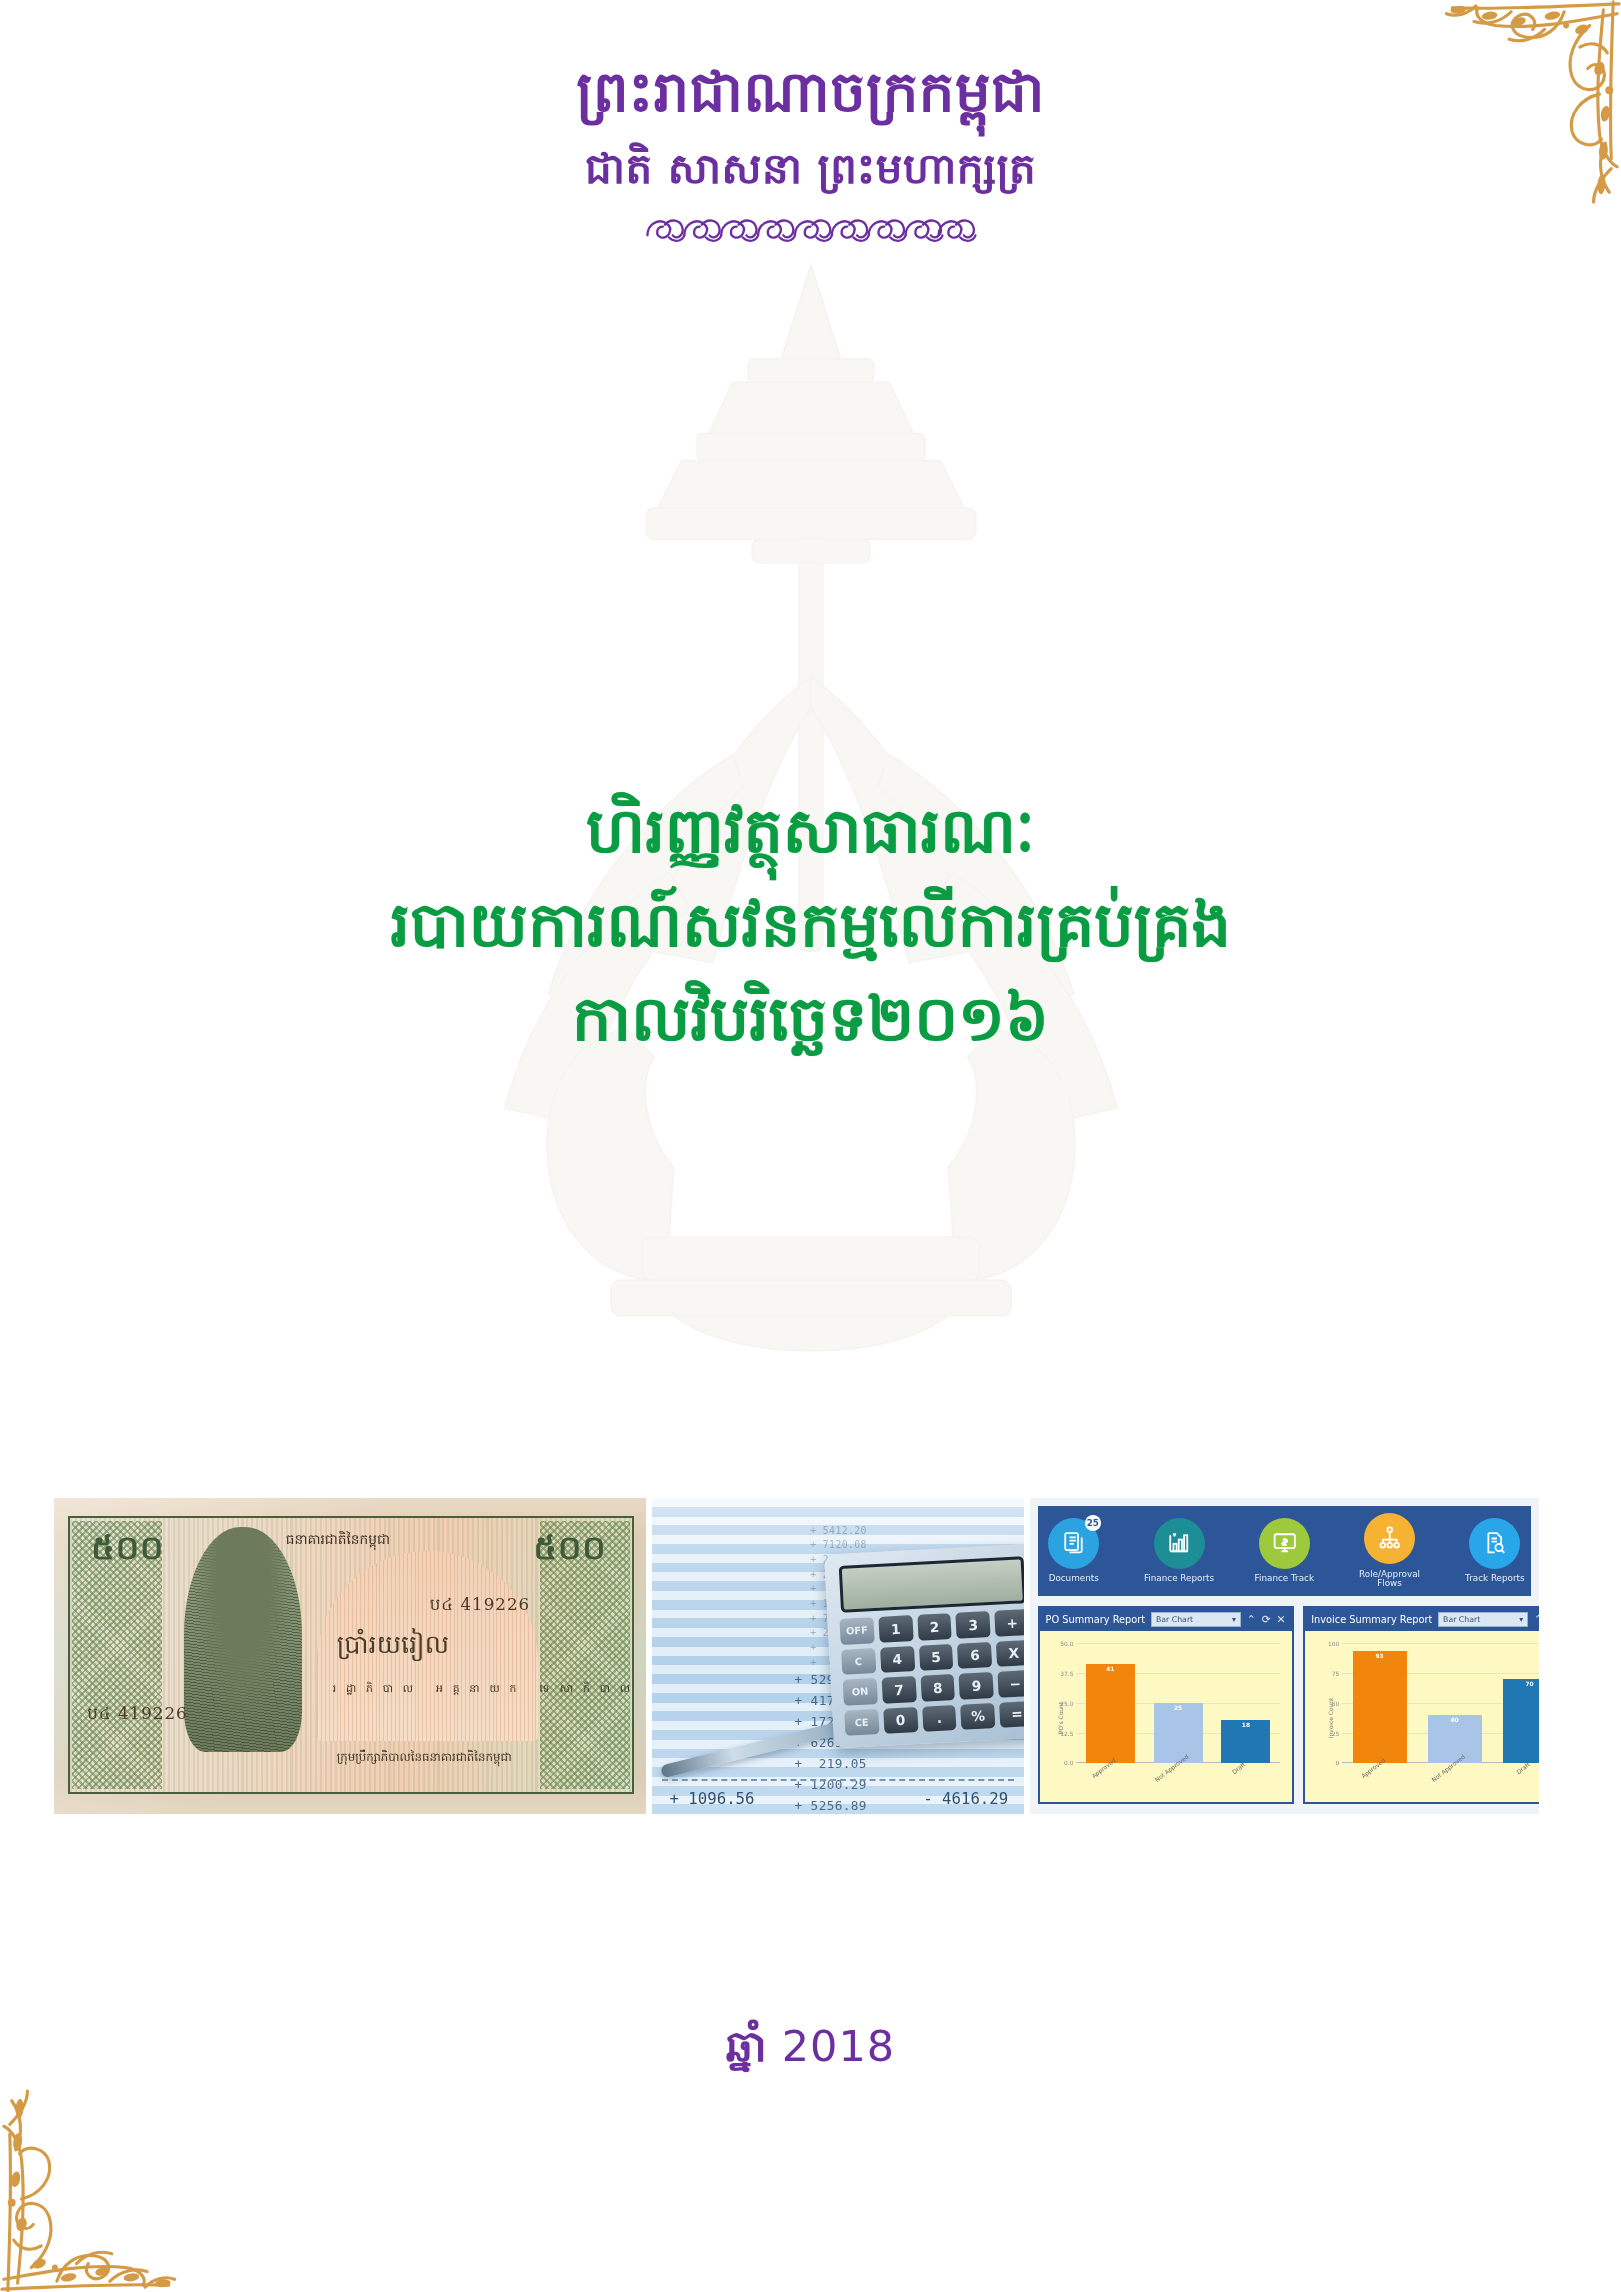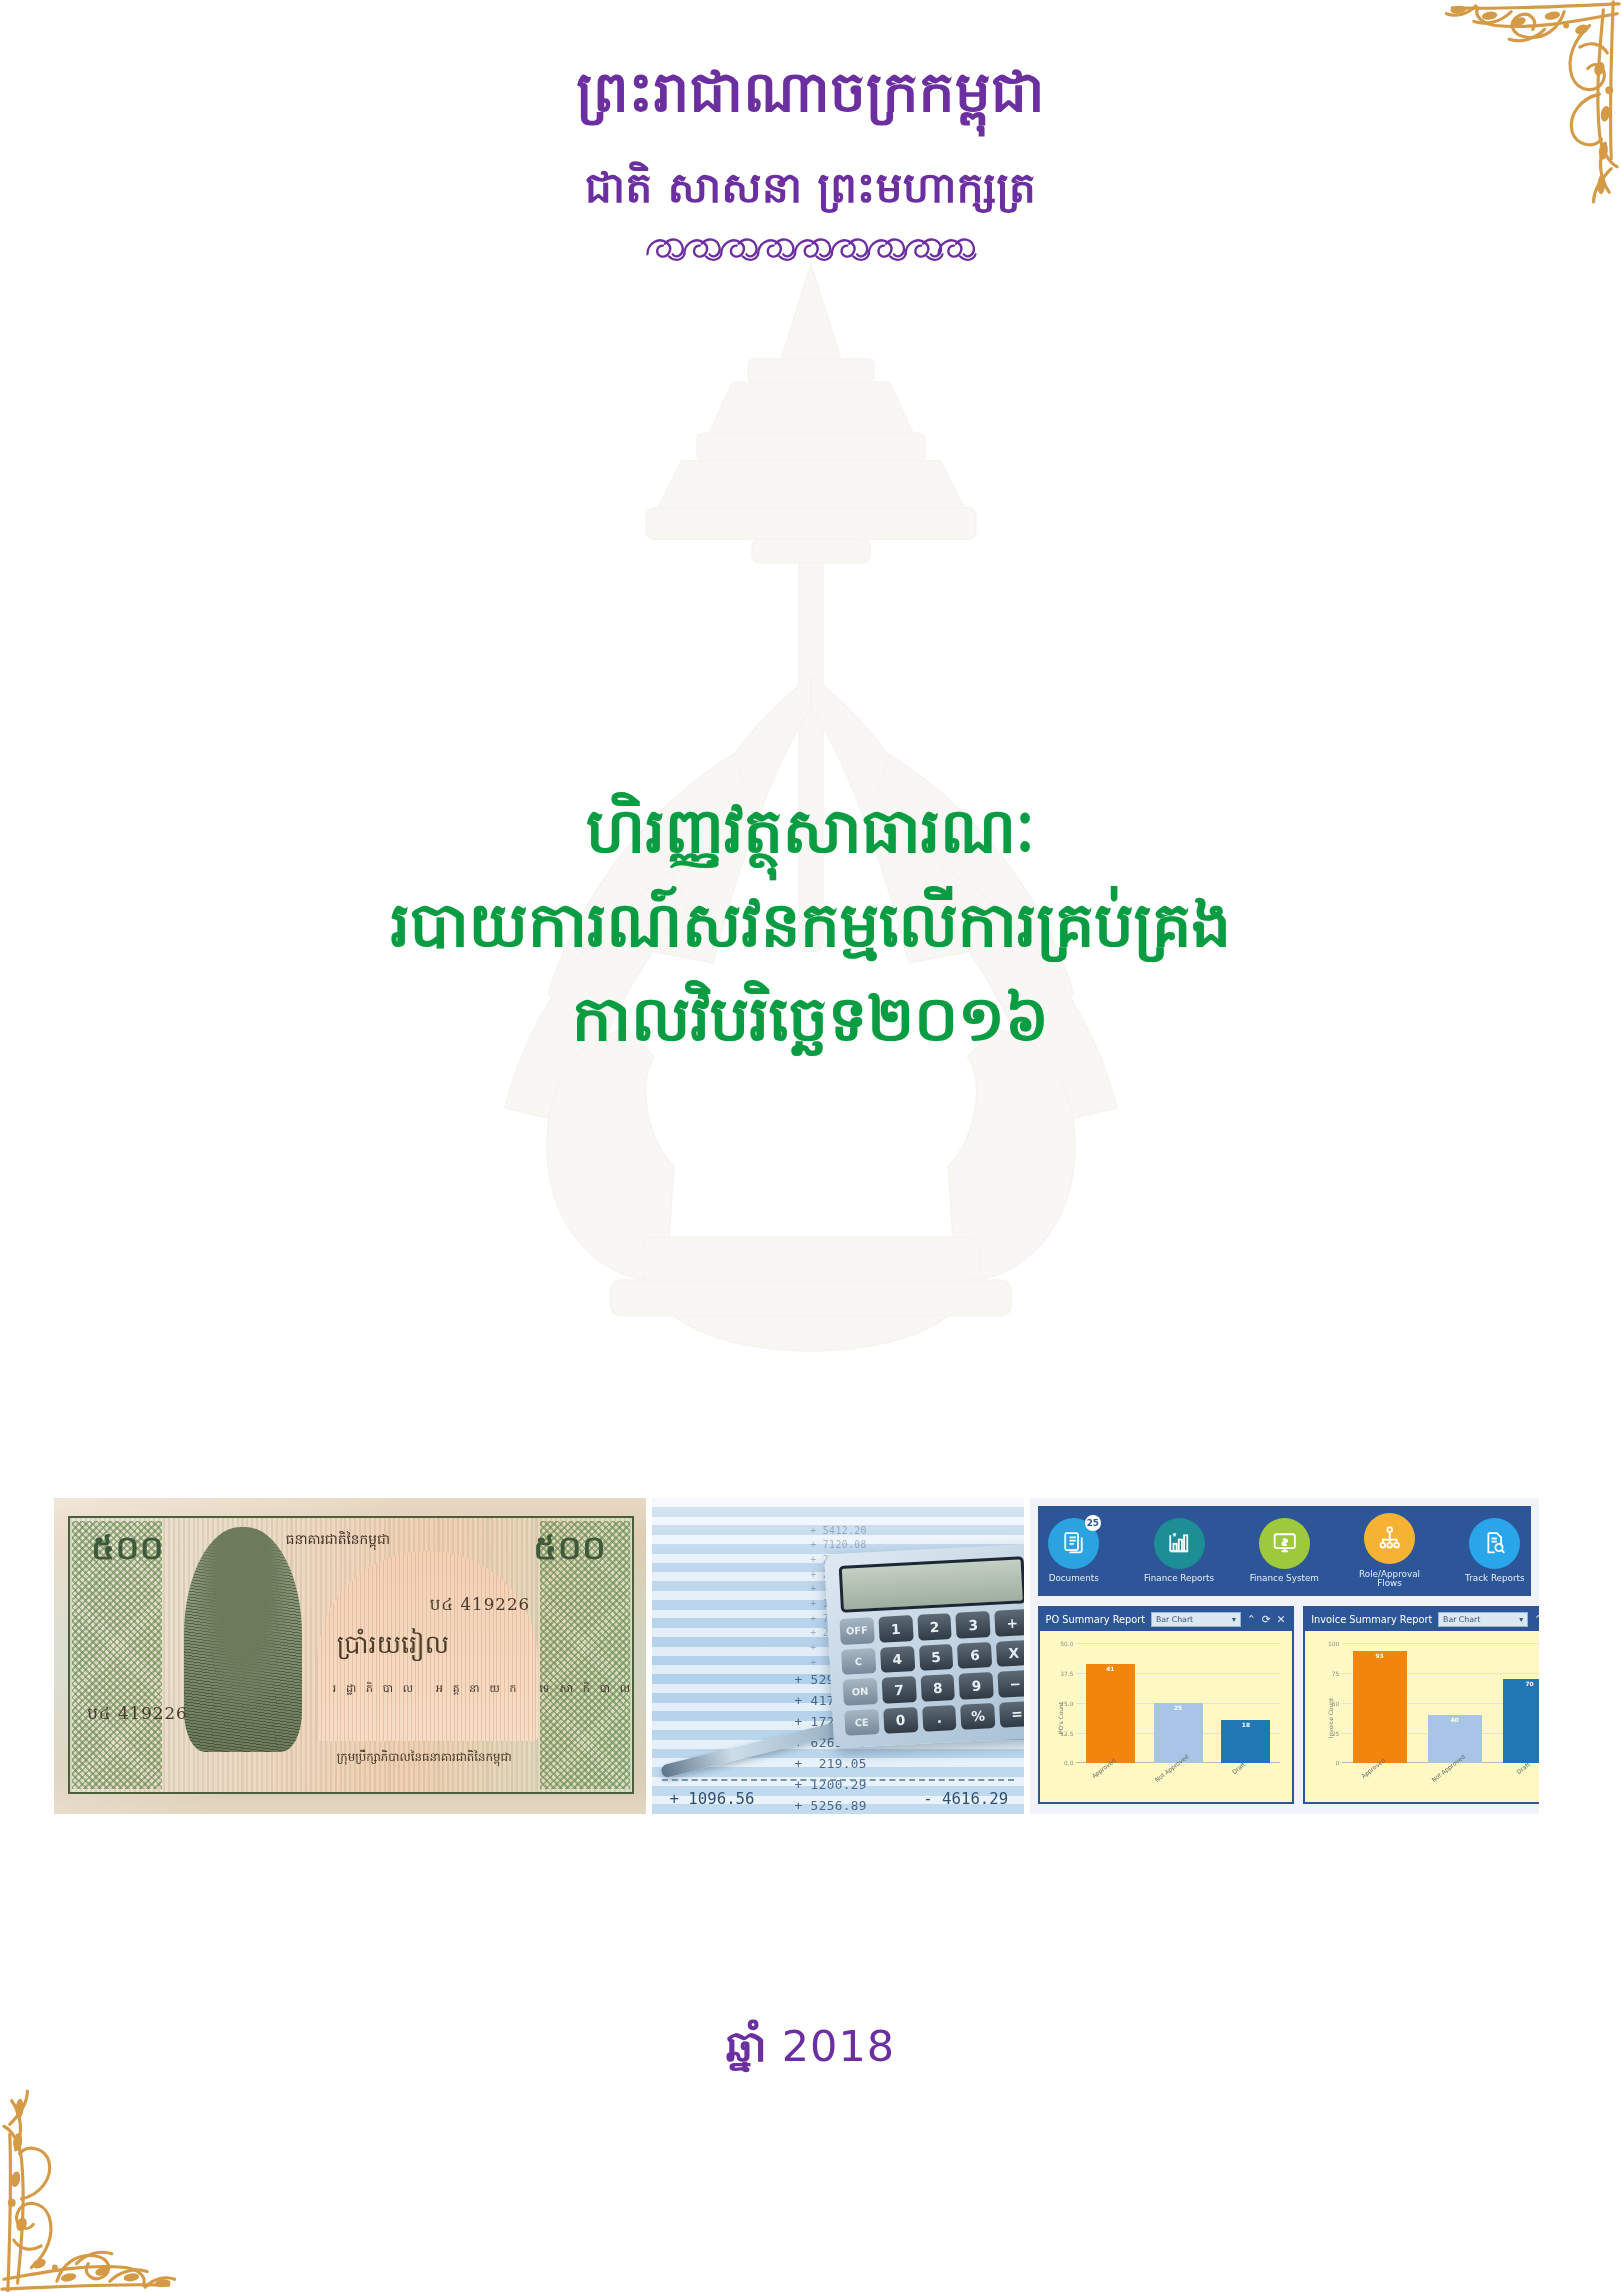--- a/index.html
+++ b/index.html
@@ -21,21 +21,21 @@
     width:745px;height:1157px;opacity:.085;pointer-events:none;
   }
   .watermark svg{width:100%;height:100%;display:block;}
 
   
   .header{position:absolute;left:0;right:0;top:51px;text-align:center;}
   .kh-head{
     color:#6b2fa0;font-size:56px;line-height:1.45;font-weight:700;
     letter-spacing:0.5px;
   }
-  .kh-head.line2{font-size:42px;margin-top:26px;}
+  .kh-head.line2{font-size:42px;margin-top:7px;}
   .divider{
     margin:13.7px auto 0;width:333px;height:33px;
   }
   .divider svg{width:100%;height:100%;display:block;}
 
   
   .title-block{
     position:absolute;left:0;right:0;top:784px;text-align:center;
   }
   .kh-title{
@@ -461,21 +461,21 @@
       </div>
 
       <div class="dash-tile">
         <div class="dash-circle" style="background:#9fc93c">
           <svg viewBox="0 0 24 24" fill="none" stroke="#fff" stroke-width="1.7">
             <rect x="2.5" y="4" width="19" height="13" rx="1.5"></rect>
             <path d="M9 20h6M12 17v3"></path>
             <path d="M12 7.5v6M10 9h3a1.3 1.3 0 0 1 0 2.6h-2a1.3 1.3 0 0 0 0 2.6h3"></path>
           </svg>
         </div>
-        <div class="dash-label">Finance System</div>
+        <div class="dash-label">Finance Track</div>
       </div>
 
       <div class="dash-tile">
         <div class="dash-circle" style="background:#f6b333">
           <svg viewBox="0 0 24 24" fill="none" stroke="#fff" stroke-width="1.7">
             <circle cx="12" cy="4.5" r="2.2"></circle>
             <circle cx="5.5" cy="19" r="2.2"></circle>
             <circle cx="12" cy="19" r="2.2"></circle>
             <circle cx="18.5" cy="19" r="2.2"></circle>
             <path d="M12 6.7v5M5.5 16.8v-3h13v3M12 11.7v5"></path>

